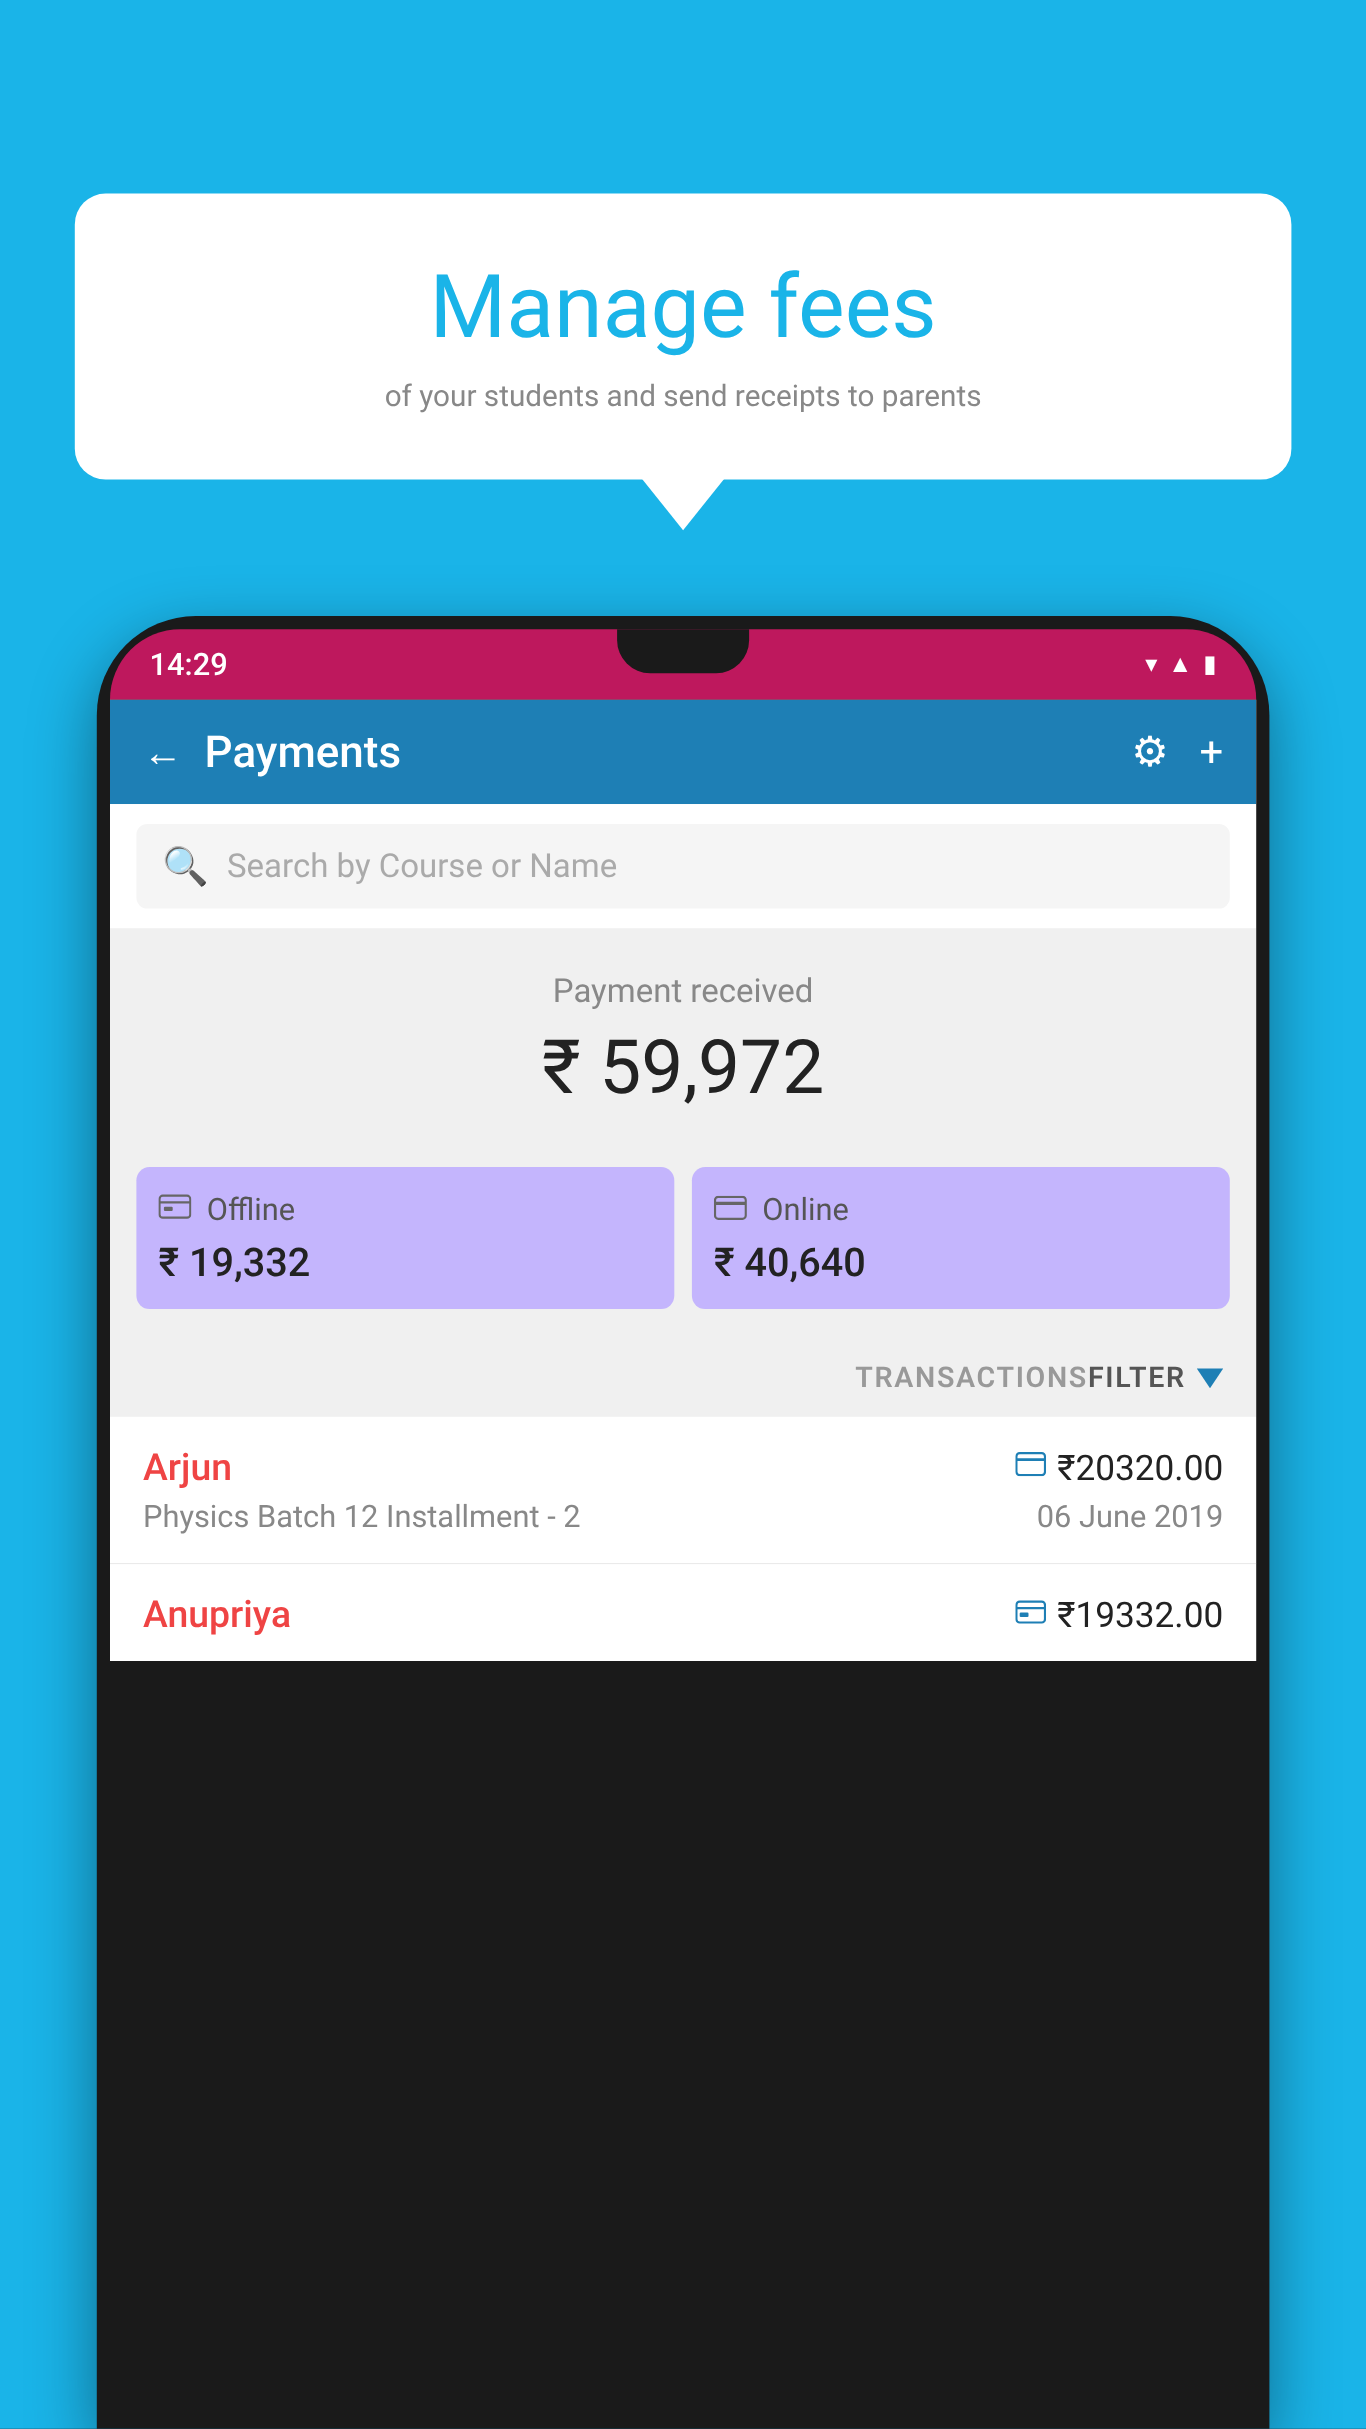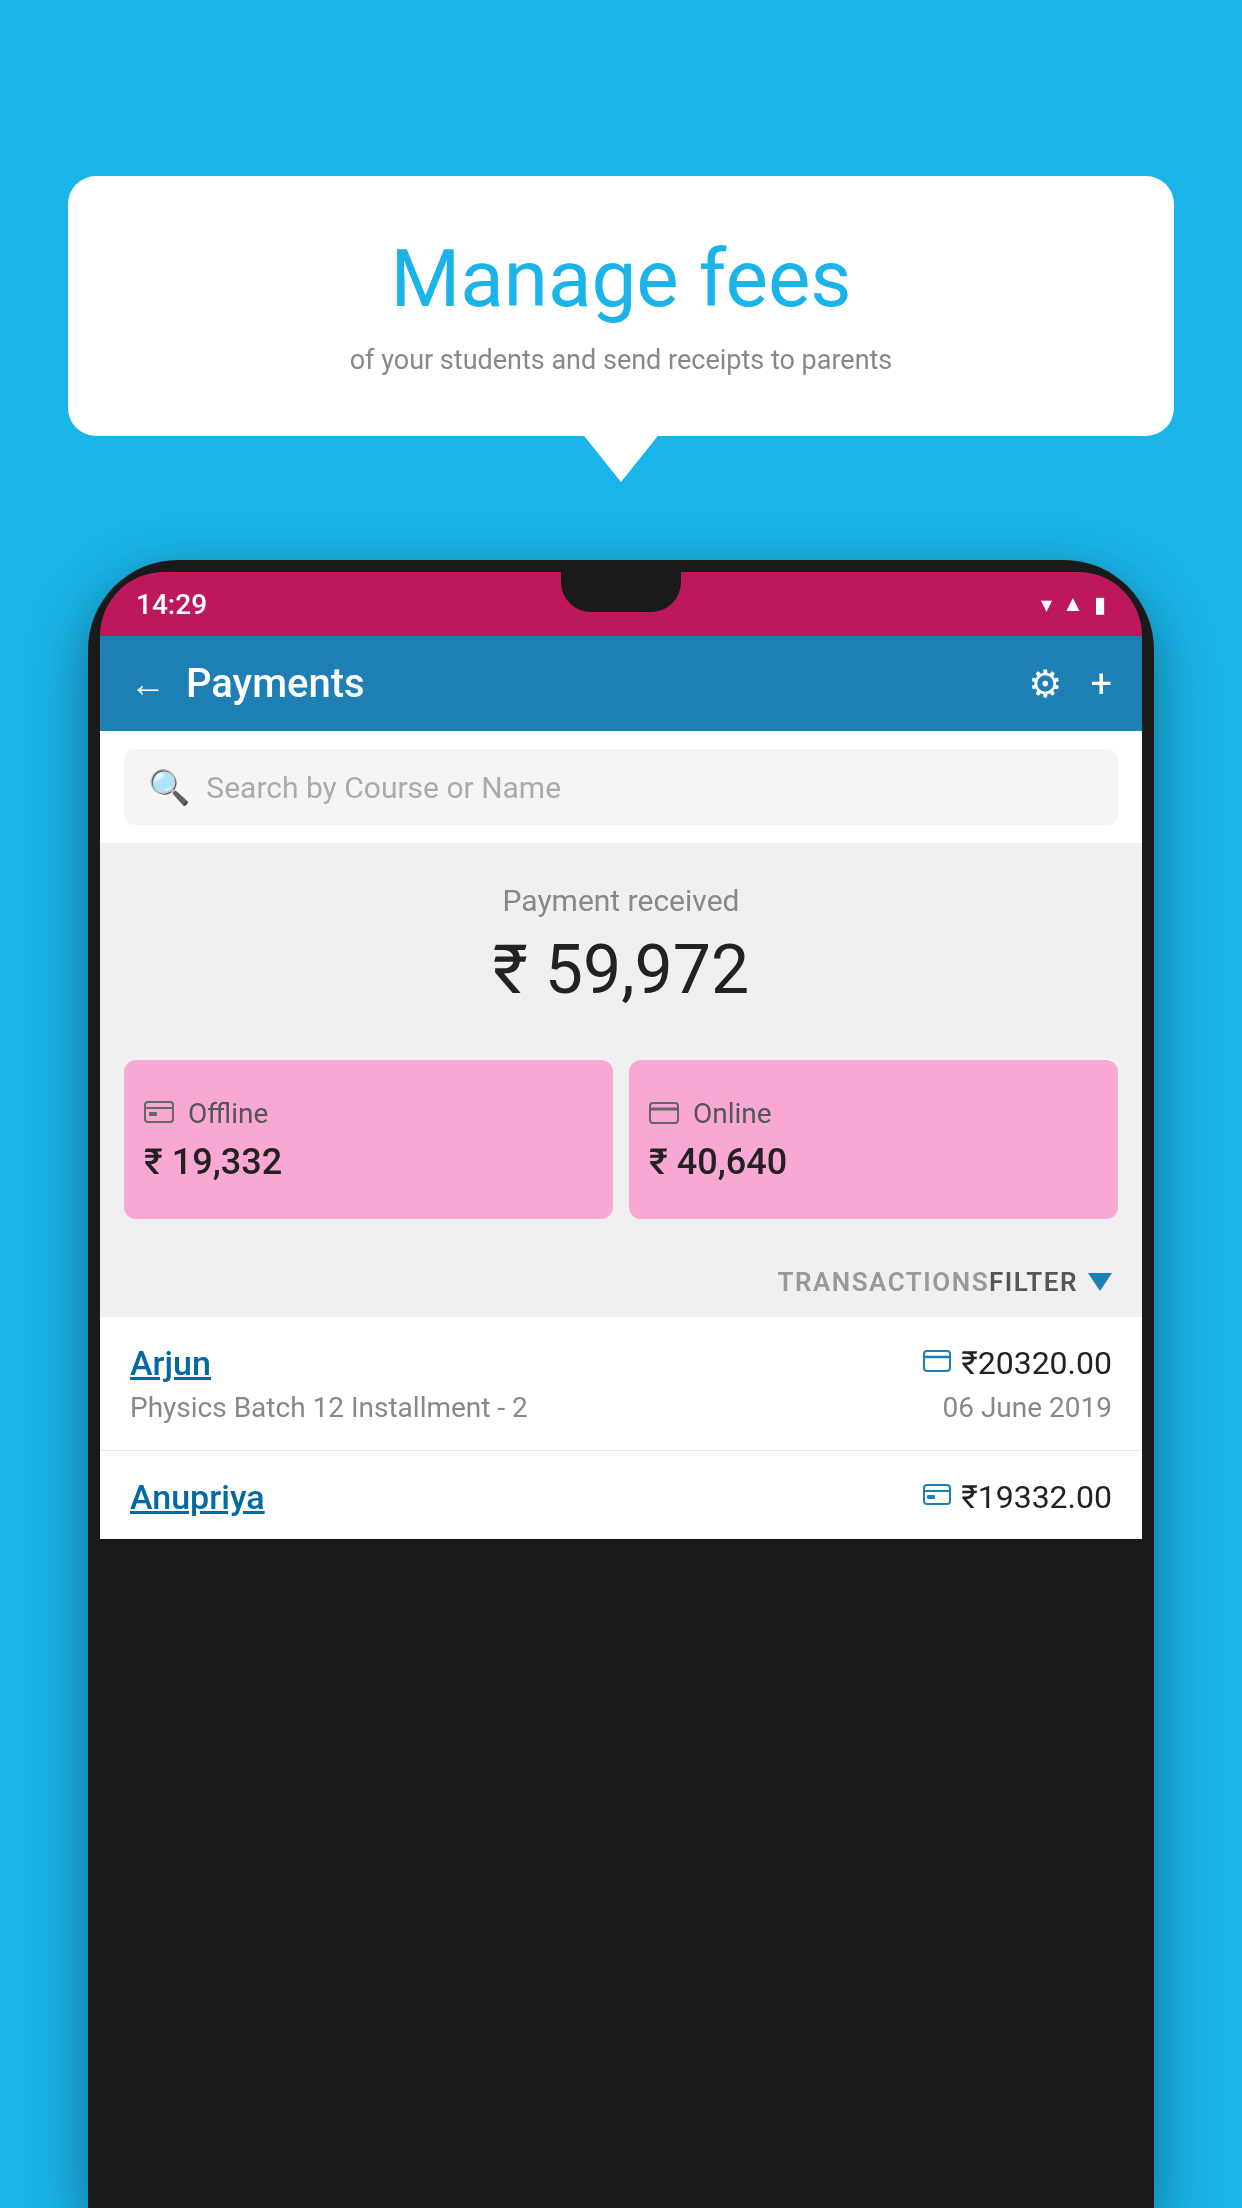--- a/index.html
+++ b/index.html
@@ -208,23 +208,23 @@
 
     
     .payment-cards {
       display: flex;
       gap: 16px;
       padding: 20px 24px 28px 24px;
       background: #f0f0f0;
     }
     .payment-card {
       flex: 1;
-      background: #f9a8d4;
+      background: #c4b5fd;
       border-radius: 12px;
-      padding: 36px 20px;
+      padding: 21px 20px;
       text-align: left;
     }
     .card-header-row {
       display: flex;
       align-items: center;
       gap: 14px;
       margin-bottom: 10px;
     }
     .card-icon {
       font-size: 30px;
@@ -280,22 +280,21 @@
     }
     .transaction-top {
       display: flex;
       align-items: center;
       justify-content: space-between;
       margin-bottom: 8px;
     }
     .transaction-name {
       font-size: 34px;
       font-weight: 500;
-      color: #0369a1;
-      text-decoration: underline;
+      color: #ef4444;
     }
     .transaction-amount-row {
       display: flex;
       align-items: center;
       gap: 10px;
     }
     .payment-method-icon {
       font-size: 26px;
       color: #1e7fb5;
     }

